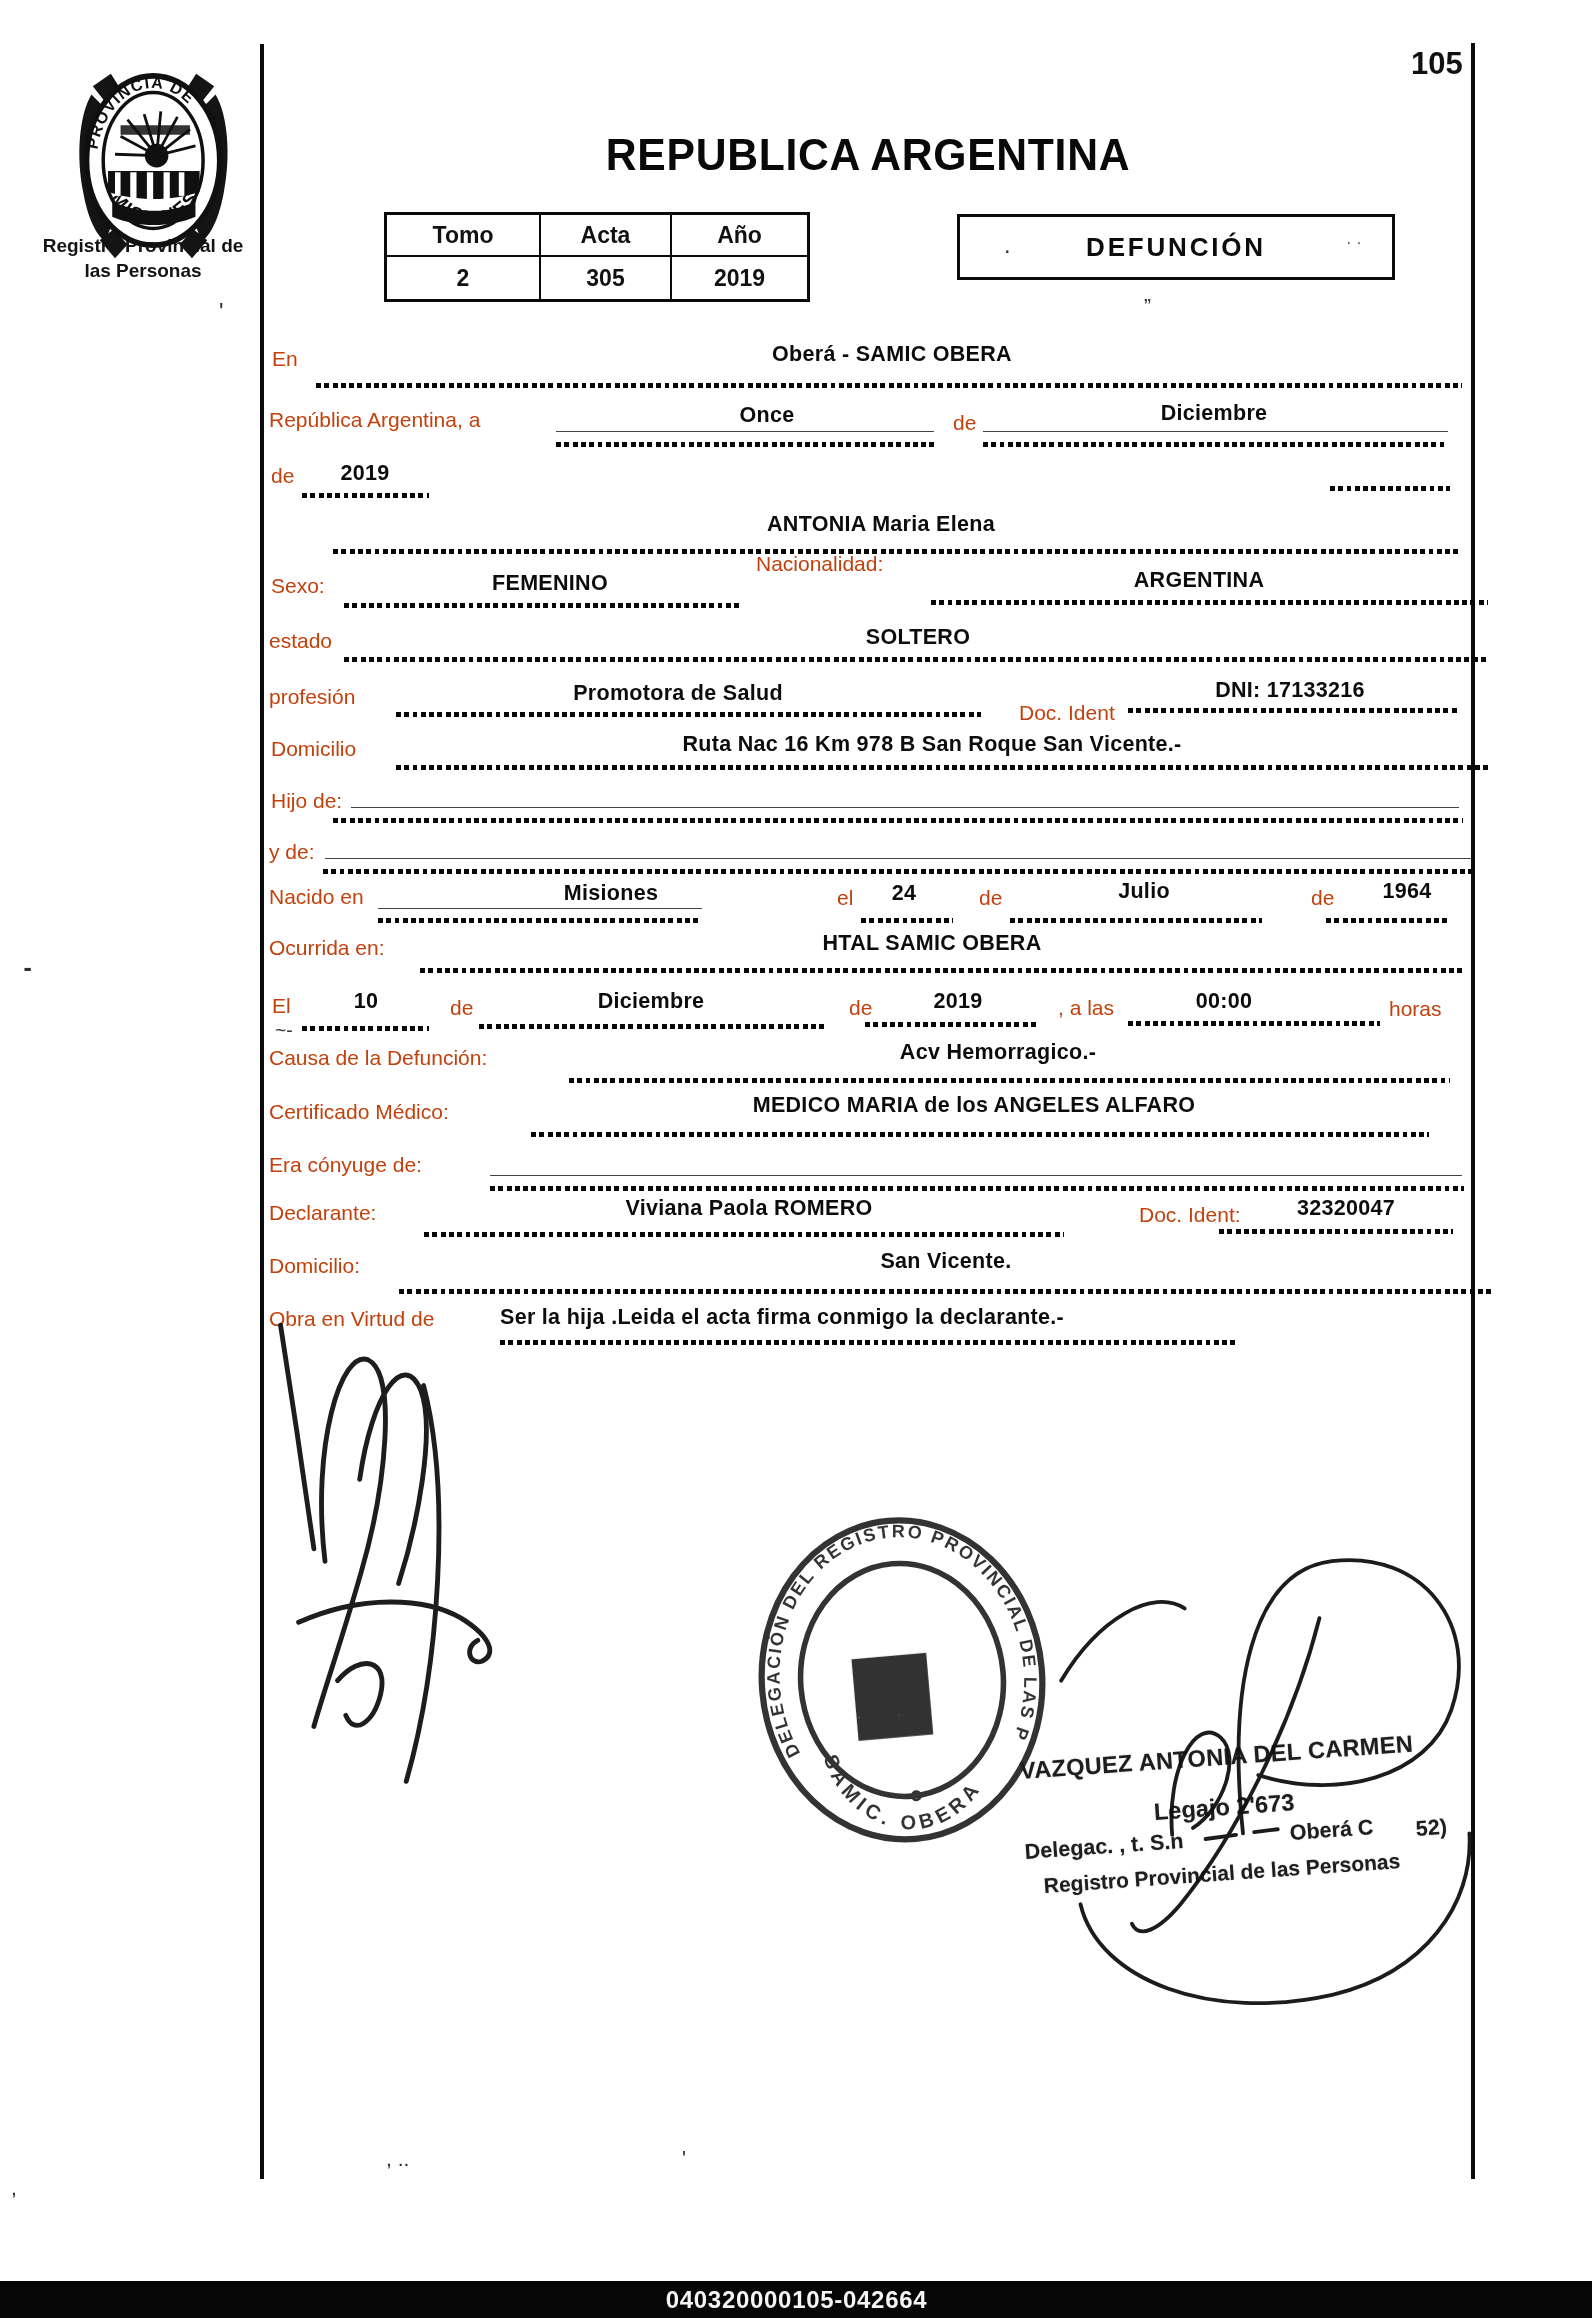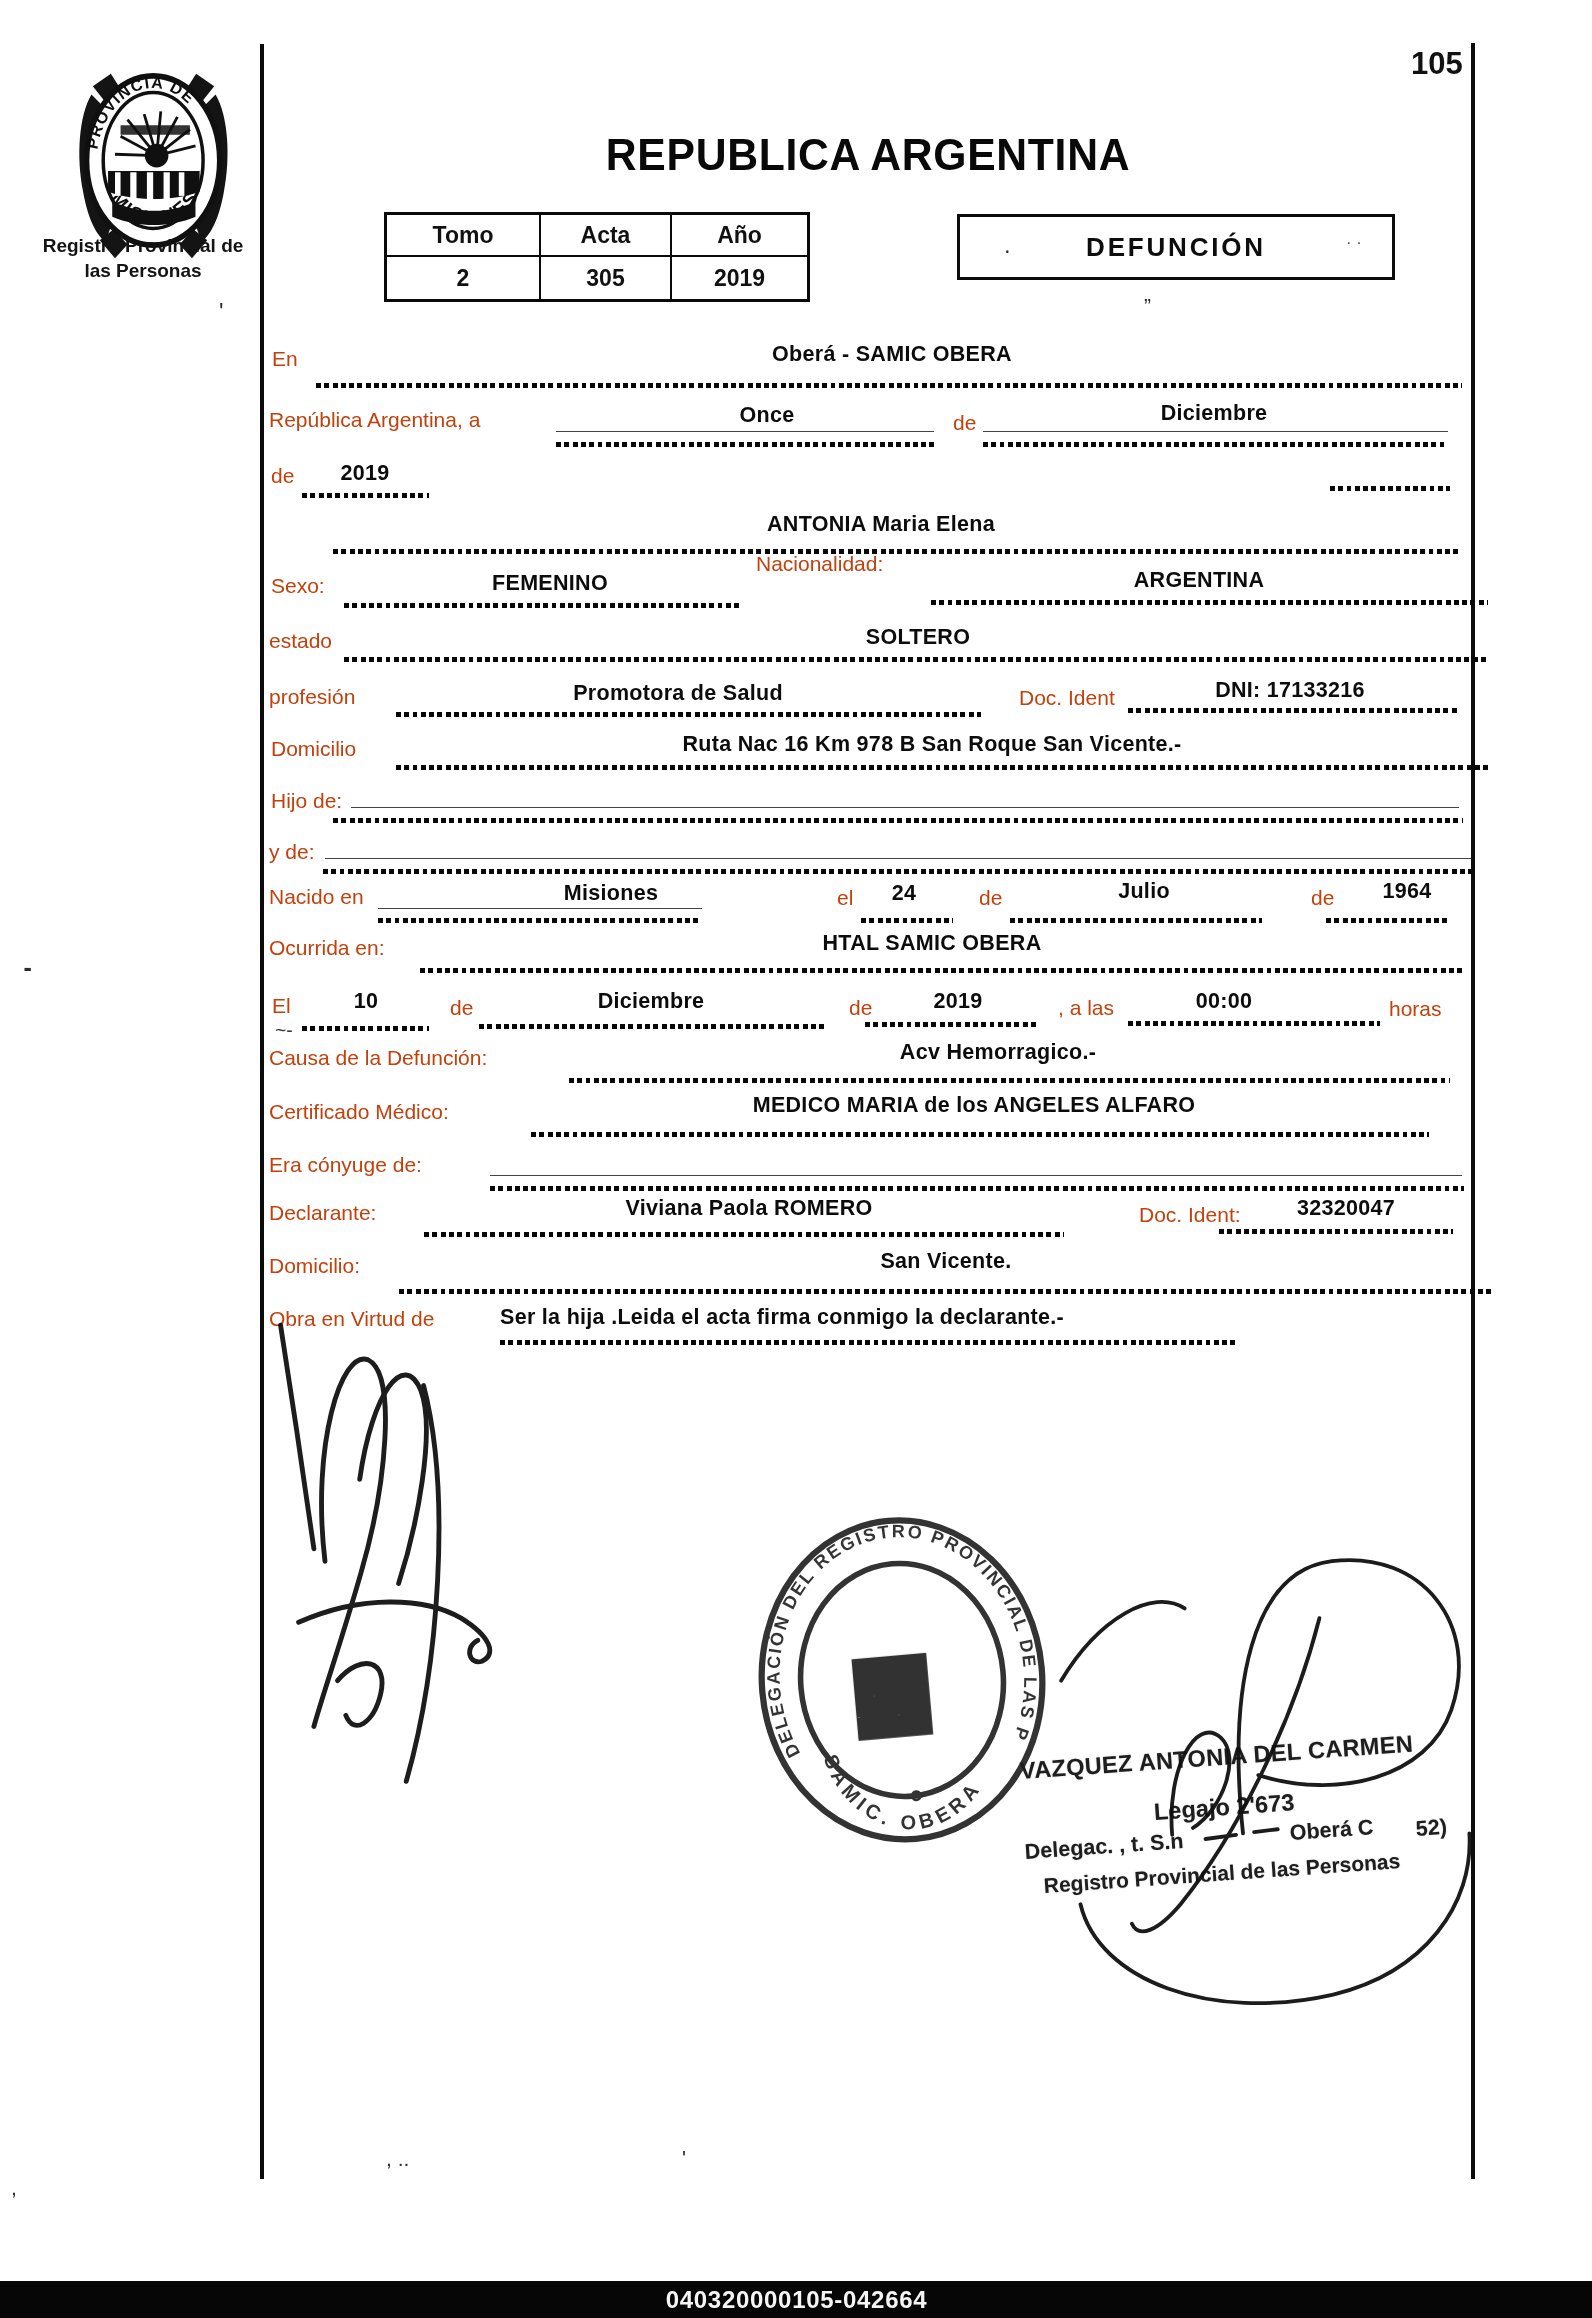--- a/index.html
+++ b/index.html
@@ -131,21 +131,21 @@
   <span class="val" style="left:1199px;top:568px;">ARGENTINA</span>
   <div class="dot" style="left:931px;top:600px;width:557px;"></div>
 
   <span class="lab" style="left:269px;top:629px;">estado</span>
   <span class="val" style="left:918px;top:625px;">SOLTERO</span>
   <div class="dot" style="left:344px;top:657px;width:1144px;"></div>
 
   <span class="lab" style="left:269px;top:685px;">profesión</span>
   <span class="val" style="left:678px;top:681px;">Promotora de Salud</span>
   <div class="dot" style="left:396px;top:712px;width:585px;"></div>
-  <span class="lab" style="left:1019px;top:686px;">Doc. Ident</span>
+  <span class="lab" style="left:1019px;top:701px;">Doc. Ident</span>
   <span class="val" style="left:1290px;top:678px;">DNI: 17133216</span>
   <div class="dot" style="left:1128px;top:708px;width:330px;"></div>
 
   <span class="lab" style="left:271px;top:737px;text-align:right;">Domicilio</span>
   <span class="val" style="left:932px;top:732px;">Ruta Nac 16 Km 978 B San Roque San Vicente.-</span>
   <div class="dot" style="left:396px;top:765px;width:1096px;"></div>
 
   <span class="lab" style="left:271px;top:789px;">Hijo de:</span>
   <div class="rule" style="left:351px;top:807px;width:1108px;"></div>
   <div class="dot" style="left:333px;top:818px;width:1130px;"></div>

